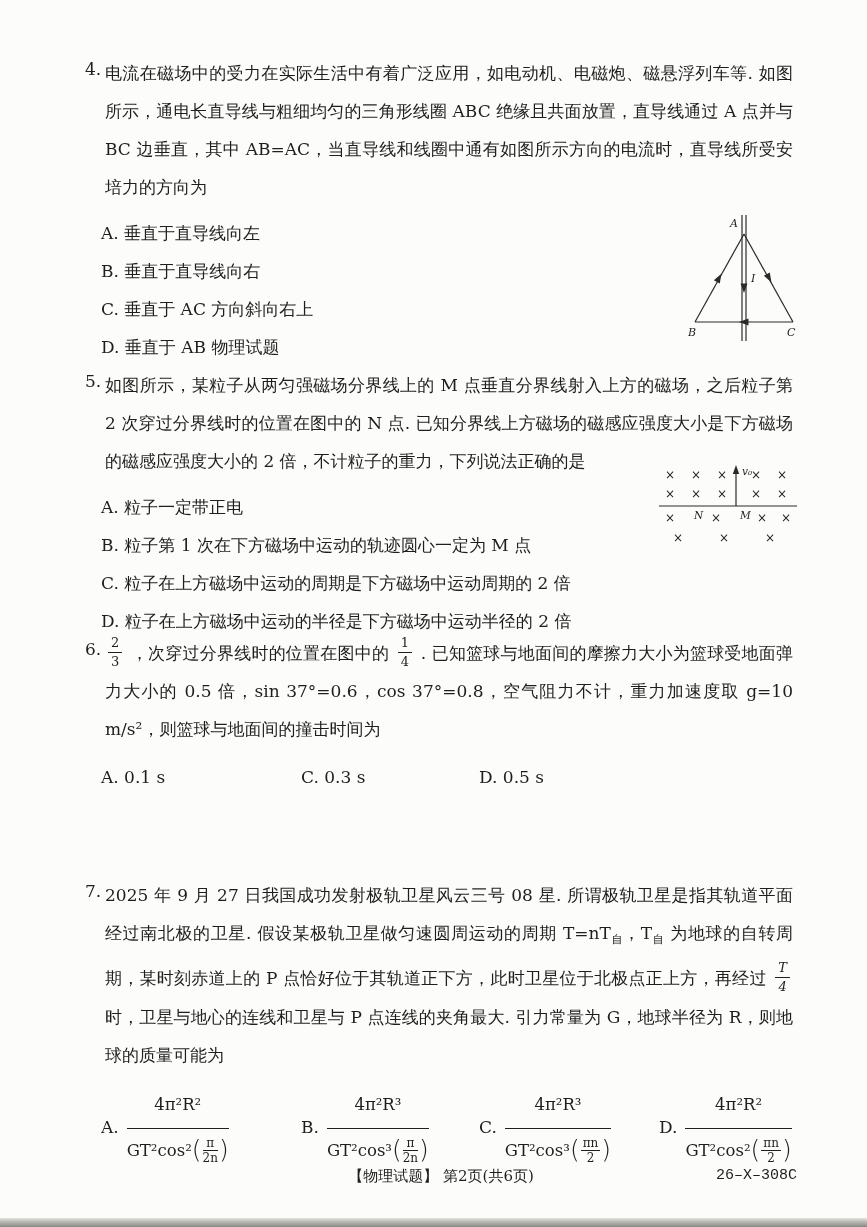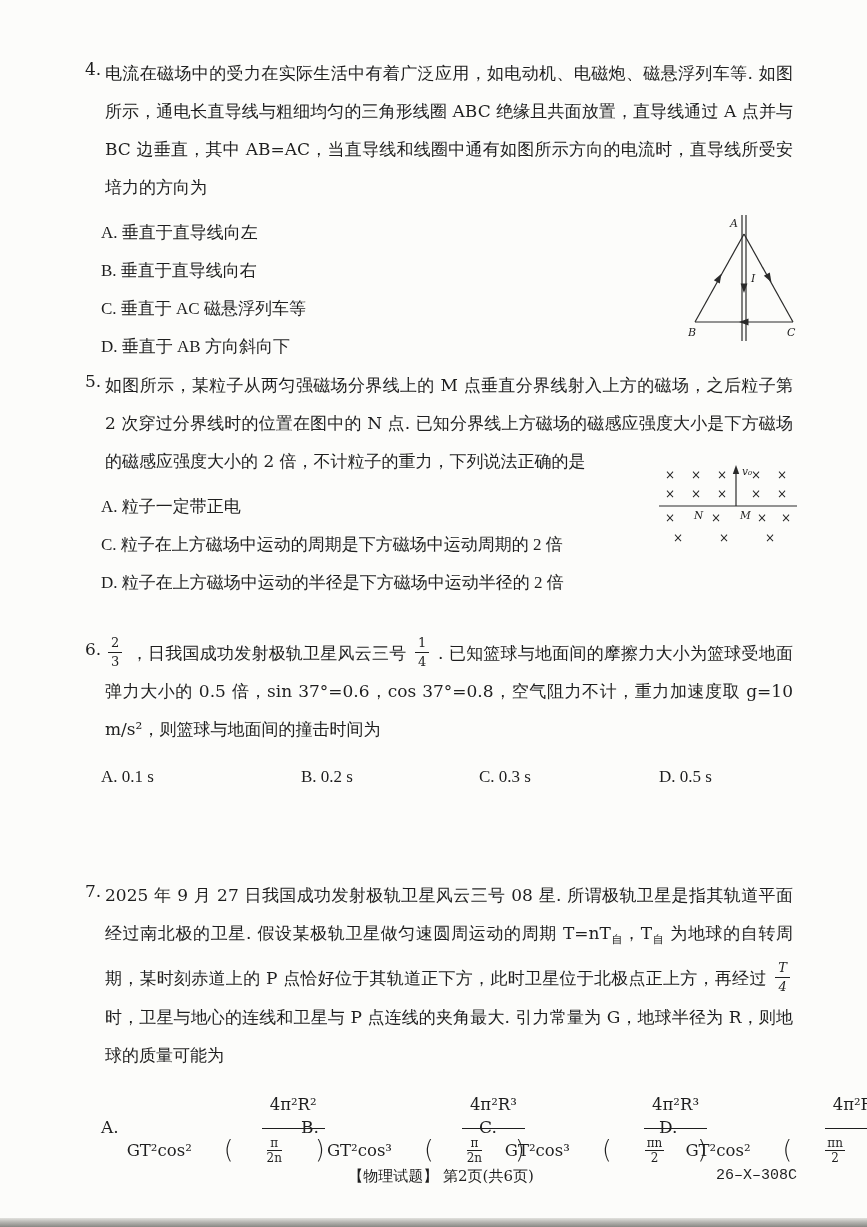--- a/index.html
+++ b/index.html
@@ -21,48 +21,48 @@
   .q4 { top: 50px; }
   .q5 { top: 362px; }
   .q6 { top: 630px; }
   .q7 { top: 872px; }
   .qnum { position: absolute; left: 0; top: 0; line-height: 38px; }
   .qbody {
     margin: 4px; padding-left: 16px;
     line-height: 38px; text-align: justify;
   }
   .opts { padding-left: 16px; margin-top: 8px; }
-  .opt { line-height: 38px; font-family: Liberation Serif, serif; }
+  .opt { line-height: 38px; }
   .opt-grid {
     display: grid;
     grid-template-columns: 200px 178px 180px 1fr;
     padding-left: 16px; margin-top: 10px;
     line-height: 38px;
   }
   
   .frac {
     display: inline-flex; flex-direction: column;
     vertical-align: middle; text-align: center;
     font-size: 13px; line-height: 1.25;
     margin: 0 3px; position: relative; top: -2px;
   }
   .frac .fnum { border-bottom: 1.3px solid #1e1e1e; padding: 0 3px 1px; }
   .frac .fden { padding-top: 1px; }
   .frac.var { font-style: italic; }
   
   .q7opt { display: flex; align-items: center; }
   .optlabel { margin-right: 8px; }
-  .bfrac { display: inline-flex; flex-direction: column; text-align: center; align-items: flex-end; }
+  .bfrac { display: inline-flex; flex-direction: column; text-align: center; }
   .bfrac .bnum {
     border-bottom: 1.3px solid #1e1e1e;
     padding: 2px 8px 4px; font-size: 16.5px;
   }
   .bfrac .bden {
     display: flex; align-items: center; justify-content: center;
-    padding-top: 3px; font-size: 16.5px; gap: 32px;
+    padding-top: 3px; font-size: 16.5px;
   }
   .bden .paren {
     font-size: 25px; line-height: 0.9;
     font-family: "DejaVu Sans", sans-serif; font-weight: 300;
   }
   .bden .ifrac {
     display: inline-flex; flex-direction: column;
     font-size: 12px; line-height: 1.2; text-align: center; margin: 0 1px;
   }
   .ifrac .inum { border-bottom: 1px solid #1e1e1e; padding: 0 2px; }
@@ -89,22 +89,22 @@
 <body>
 
 <div class="page">
 
   <section class="question q4">
     <span class="qnum">4.</span>
     <p class="qbody">电流在磁场中的受力在实际生活中有着广泛应用，如电动机、电磁炮、磁悬浮列车等. 如图所示，通电长直导线与粗细均匀的三角形线圈 ABC 绝缘且共面放置，直导线通过 A 点并与 BC 边垂直，其中 AB=AC，当直导线和线圈中通有如图所示方向的电流时，直导线所受安培力的方向为</p>
     <div class="opts">
       <div class="opt">A. 垂直于直导线向左</div>
       <div class="opt">B. 垂直于直导线向右</div>
-      <div class="opt">C. 垂直于 AC 磁悬浮列车等</div>
-      <div class="opt">D. 垂直于 AB 方向斜向下</div>
+      <div class="opt">C. 垂直于 AC 方向斜向右上</div>
+      <div class="opt">D. 垂直于 AB 物理试题</div>
     </div>
   </section>
 
   <svg class="fig fig-q4" viewBox="0 0 112 132">
     <g>
       <line x1="54" y1="3" x2="54" y2="129"></line>
       <line x1="58" y1="3" x2="58" y2="129"></line>
       <polygon points="0,-5 -3.4,4.5 3.4,4.5" transform="translate(56,76) rotate(180)"></polygon>
       <text x="63" y="70" font-size="11" font-style="italic">I</text>
     </g>
@@ -119,20 +119,21 @@
       <text x="0" y="124" font-size="11" font-style="italic">B</text>
       <text x="99" y="124" font-size="11" font-style="italic">C</text>
     </g>
   </svg>
 
   <section class="question q5">
     <span class="qnum">5.</span>
     <p class="qbody">如图所示，某粒子从两匀强磁场分界线上的 M 点垂直分界线射入上方的磁场，之后粒子第 2 次穿过分界线时的位置在图中的 N 点. 已知分界线上方磁场的磁感应强度大小是下方磁场的磁感应强度大小的 2 倍，不计粒子的重力，下列说法正确的是</p>
     <div class="opts">
       <div class="opt">A. 粒子一定带正电</div>
+      <div class="opt">B. 粒子第 1 次在下方磁场中运动的轨迹圆心一定为 M 点</div>
       <div class="opt">C. 粒子在上方磁场中运动的周期是下方磁场中运动周期的 2 倍</div>
       <div class="opt">D. 粒子在上方磁场中运动的半径是下方磁场中运动半径的 2 倍</div>
     </div>
   </section>
 
   <svg class="fig fig-q5" viewBox="0 0 140 90">
     <g font-size="12" text-anchor="middle">
       <text x="12" y="17">×</text>
       <text x="38" y="17">×</text>
       <text x="64" y="17">×</text>
@@ -163,30 +164,29 @@
     </g>
   </svg>
 
   <section class="question q6">
     <span class="qnum">6.</span>
     <p class="qbody">
       <span class="frac">
           <span class="fnum">2</span>
           <span class="fden">3</span>
         </span>
-      <span>，日我国成功发射极轨卫星风云三号</span>
+      <span>，次穿过分界线时的位置在图中的</span>
       <span class="frac">
           <span class="fnum">1</span>
           <span class="fden">4</span>
         </span>
       <span>. 已知篮球与地面间的摩擦力大小为篮球受地面弹力大小的 0.5 倍，sin 37°=0.6，cos 37°=0.8，空气阻力不计，重力加速度取 g=10 m/s²，则篮球与地面间的撞击时间为</span>
     </p>
     <div class="opt-grid">
       <div class="opt">A. 0.1 s</div>
-      <div class="opt">B. 0.2 s</div>
       <div class="opt">C. 0.3 s</div>
       <div class="opt">D. 0.5 s</div>
     </div>
   </section>
 
   <section class="question q7">
     <span class="qnum">7.</span>
     <p class="qbody">
       <span>2025 年 9 月 27 日我国成功发射极轨卫星风云三号 08 星. 所谓极轨卫星是指其轨道平面经过南北极的卫星. 假设某极轨卫星做匀速圆周运动的周期 T=nT</span><sub class="vsub">自</sub><span>，T</span><sub class="vsub">自</sub><span> 为地球的自转周期，某时刻赤道上的 P 点恰好位于其轨道正下方，此时卫星位于北极点正上方，再经过</span>
       <span class="frac var">

